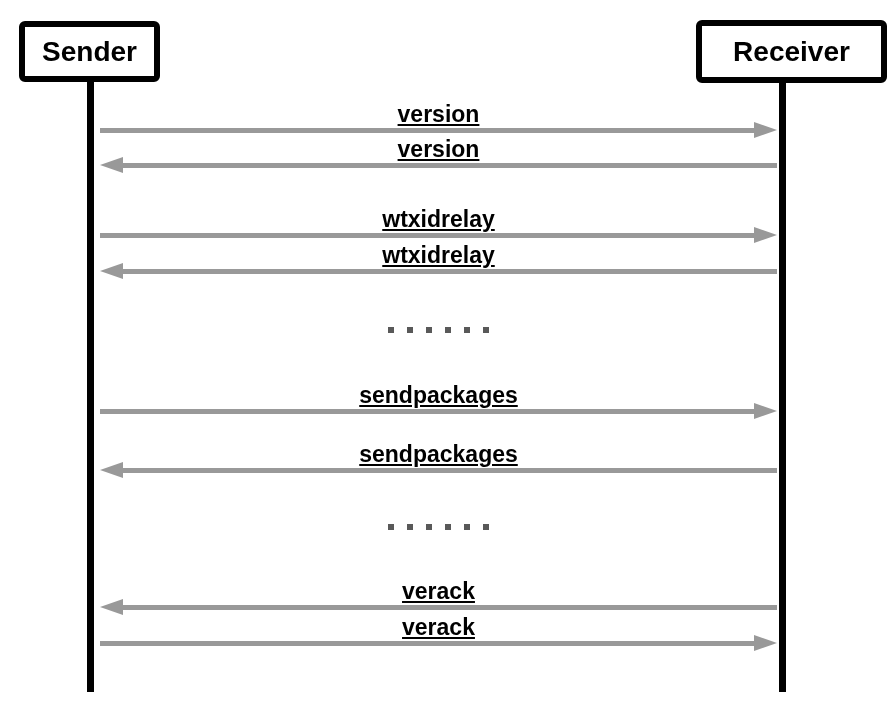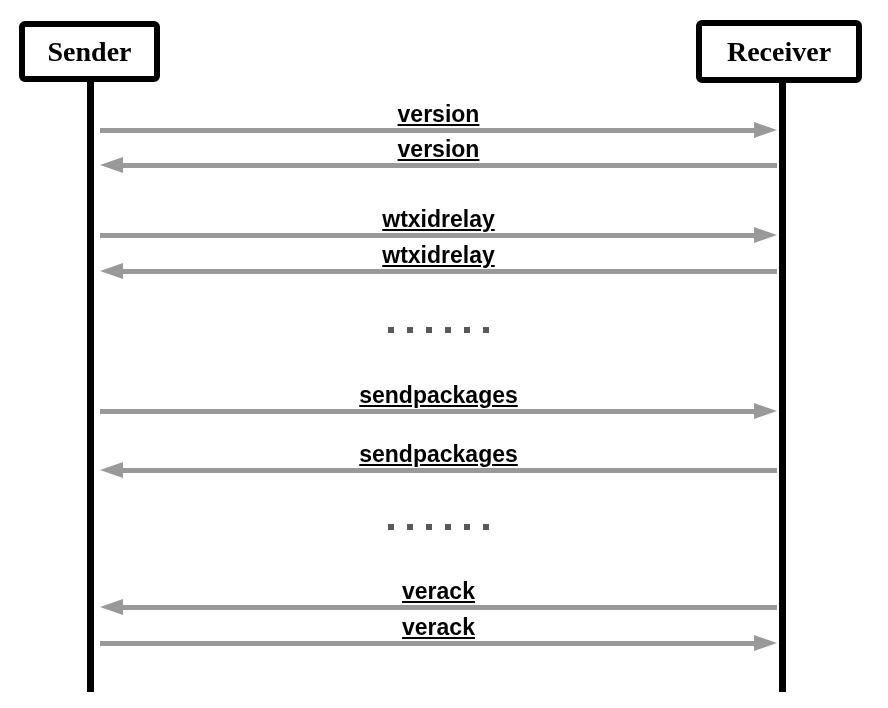--- a/index.html
+++ b/index.html
@@ -12,24 +12,23 @@
   }
   .actor-box{
     position:absolute;
     box-sizing:border-box;
     border:6px solid #000;
     border-radius:6px;
     background:#fff;
     display:flex;align-items:center;justify-content:center;
     font-weight:bold;font-size:28px;color:#000;
     z-index:3;
-    font-family:Liberation Serif, serif;
   }
   .actor-box.sender{left:19px;top:21px;width:141px;height:61px;}
-  .actor-box.receiver{left:696px;top:20px;width:166px;height:63px;}
+  .actor-box.receiver{left:696px;top:20px;width:191px;height:63px;}
   .lifeline{
     position:absolute;
     width:7px;background:#000;
     z-index:1;
   }
   .lifeline.sender{left:87px;top:80px;height:612px;}
   .lifeline.receiver{left:779px;top:81px;height:611px;}
   .msg-line{
     position:absolute;
     height:5px;background:var(--arrow,#999);

